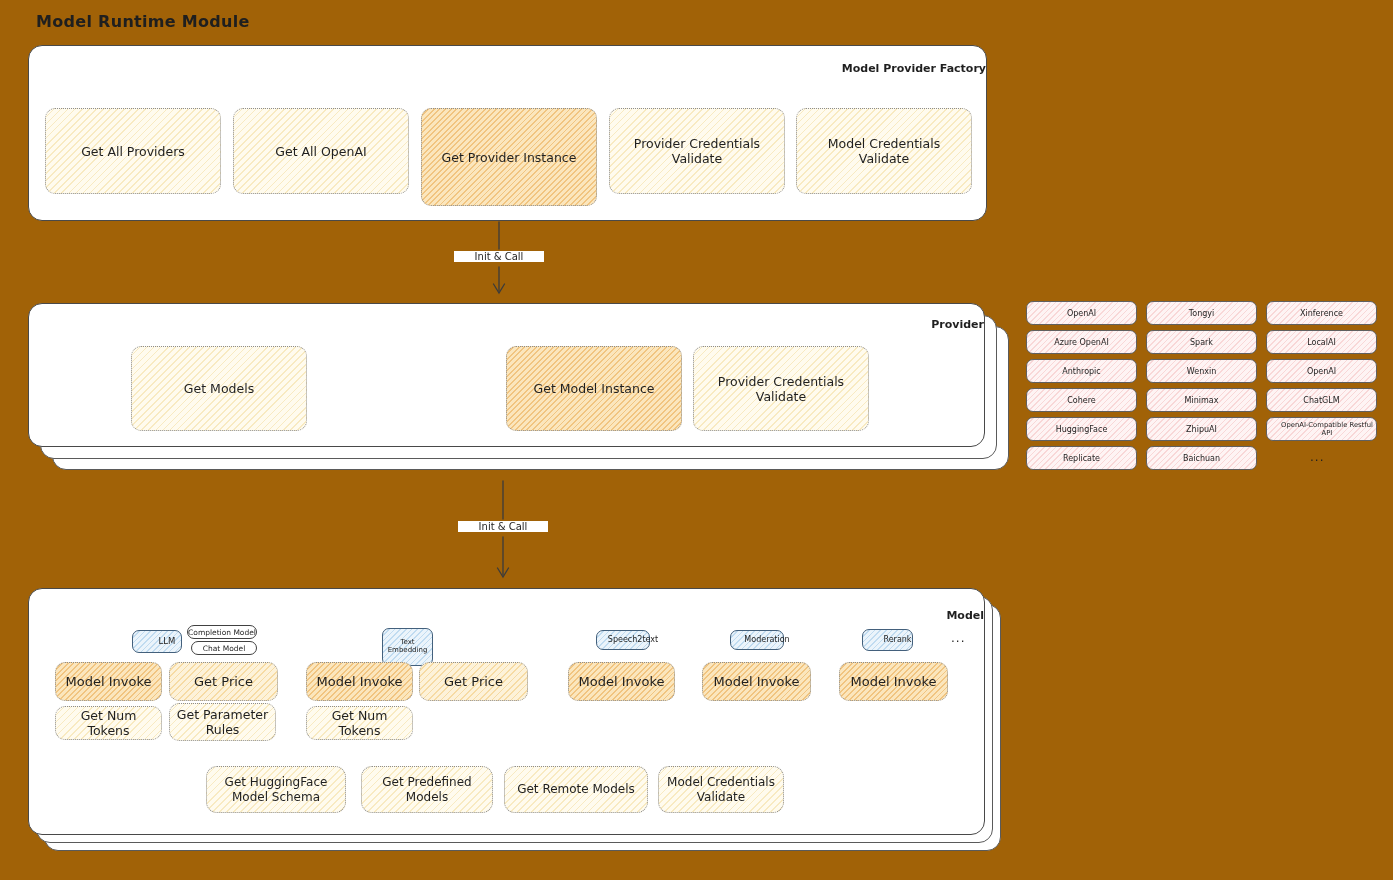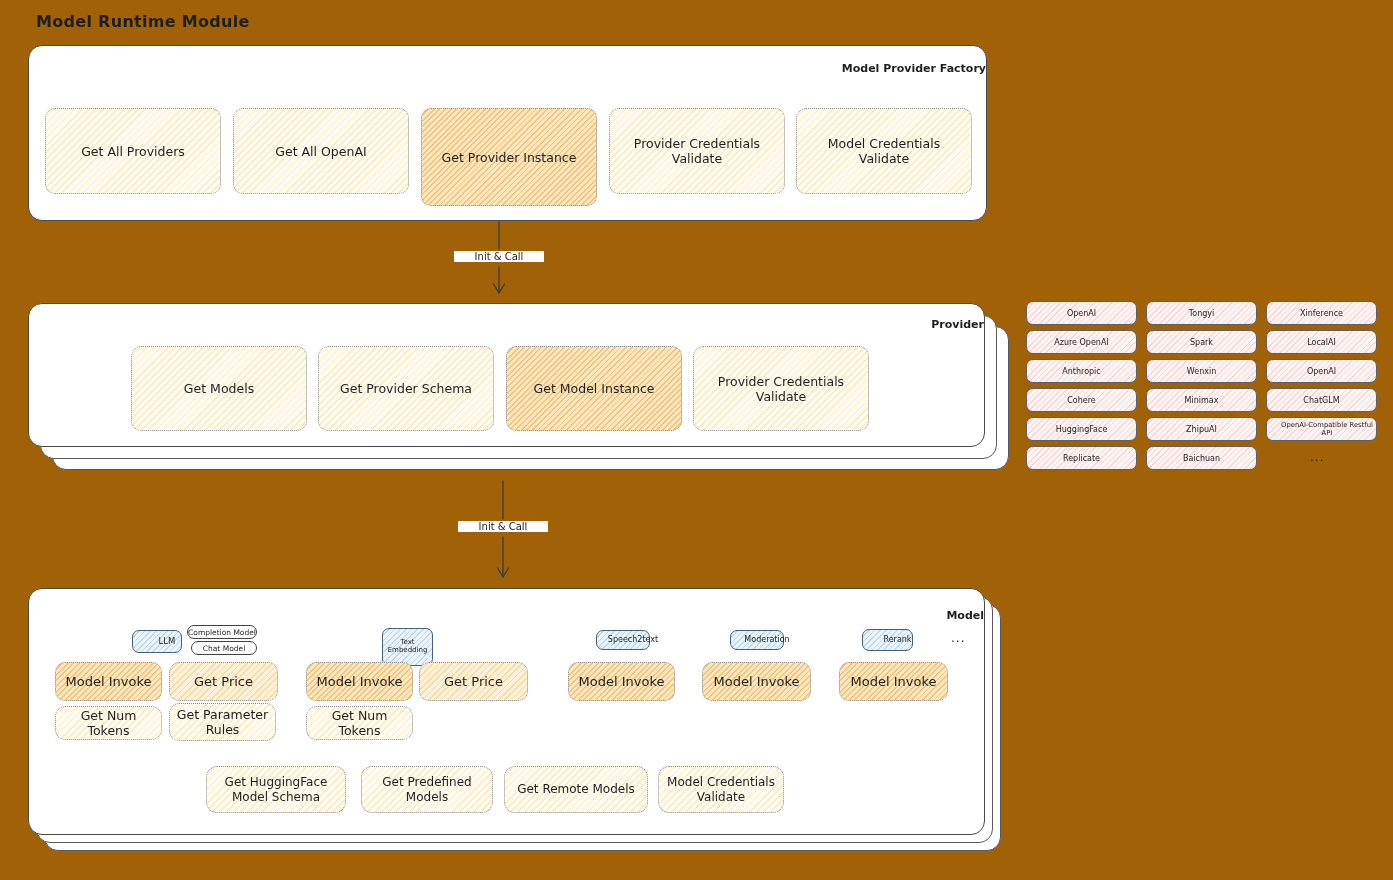--- a/index.html
+++ b/index.html
@@ -49,21 +49,20 @@
     <div class="btn fill-orange-strong" style="left:392px;top:62px;width:176px;height:98px;">Get Provider Instance</div>
     <div class="btn fill-yellow" style="left:580px;top:62px;width:176px;height:86px;">Provider Credentials Validate</div>
     <div class="btn fill-yellow" style="left:767px;top:62px;width:176px;height:86px;">Model Credentials Validate</div>
   </div>
 
   <div class="layer" style="left:52px;top:326px;width:955px;height:142px;"></div>
   <div class="layer" style="left:40px;top:315px;width:955px;height:142px;"></div>
   <div class="bigbox" style="left:28px;top:303px;width:955px;height:142px;">
     <div class="boxtitle" style="top:14px;">Provider</div>
     <div class="btn fill-yellow" style="left:102px;top:42px;width:176px;height:85px;">Get Models</div>
-    <div class="btn fill-yellow" style="left:289px;top:42px;width:176px;height:85px;">Get Provider Schema</div>
     <div class="btn fill-orange-strong" style="left:477px;top:42px;width:176px;height:85px;">Get Model Instance</div>
     <div class="btn fill-yellow" style="left:664px;top:42px;width:176px;height:85px;">Provider Credentials Validate</div>
   </div>
 
   <div class="gridcell" style="left:1026px;top:301px;width:111px;height:24px;">OpenAI</div>
   <div class="gridcell" style="left:1146px;top:301px;width:111px;height:24px;">Tongyi</div>
   <div class="gridcell" style="left:1266px;top:301px;width:111px;height:24px;">Xinference</div>
   <div class="gridcell" style="left:1026px;top:330px;width:111px;height:24px;">Azure OpenAI</div>
   <div class="gridcell" style="left:1146px;top:330px;width:111px;height:24px;">Spark</div>
   <div class="gridcell" style="left:1266px;top:330px;width:111px;height:24px;">LocalAI</div>

